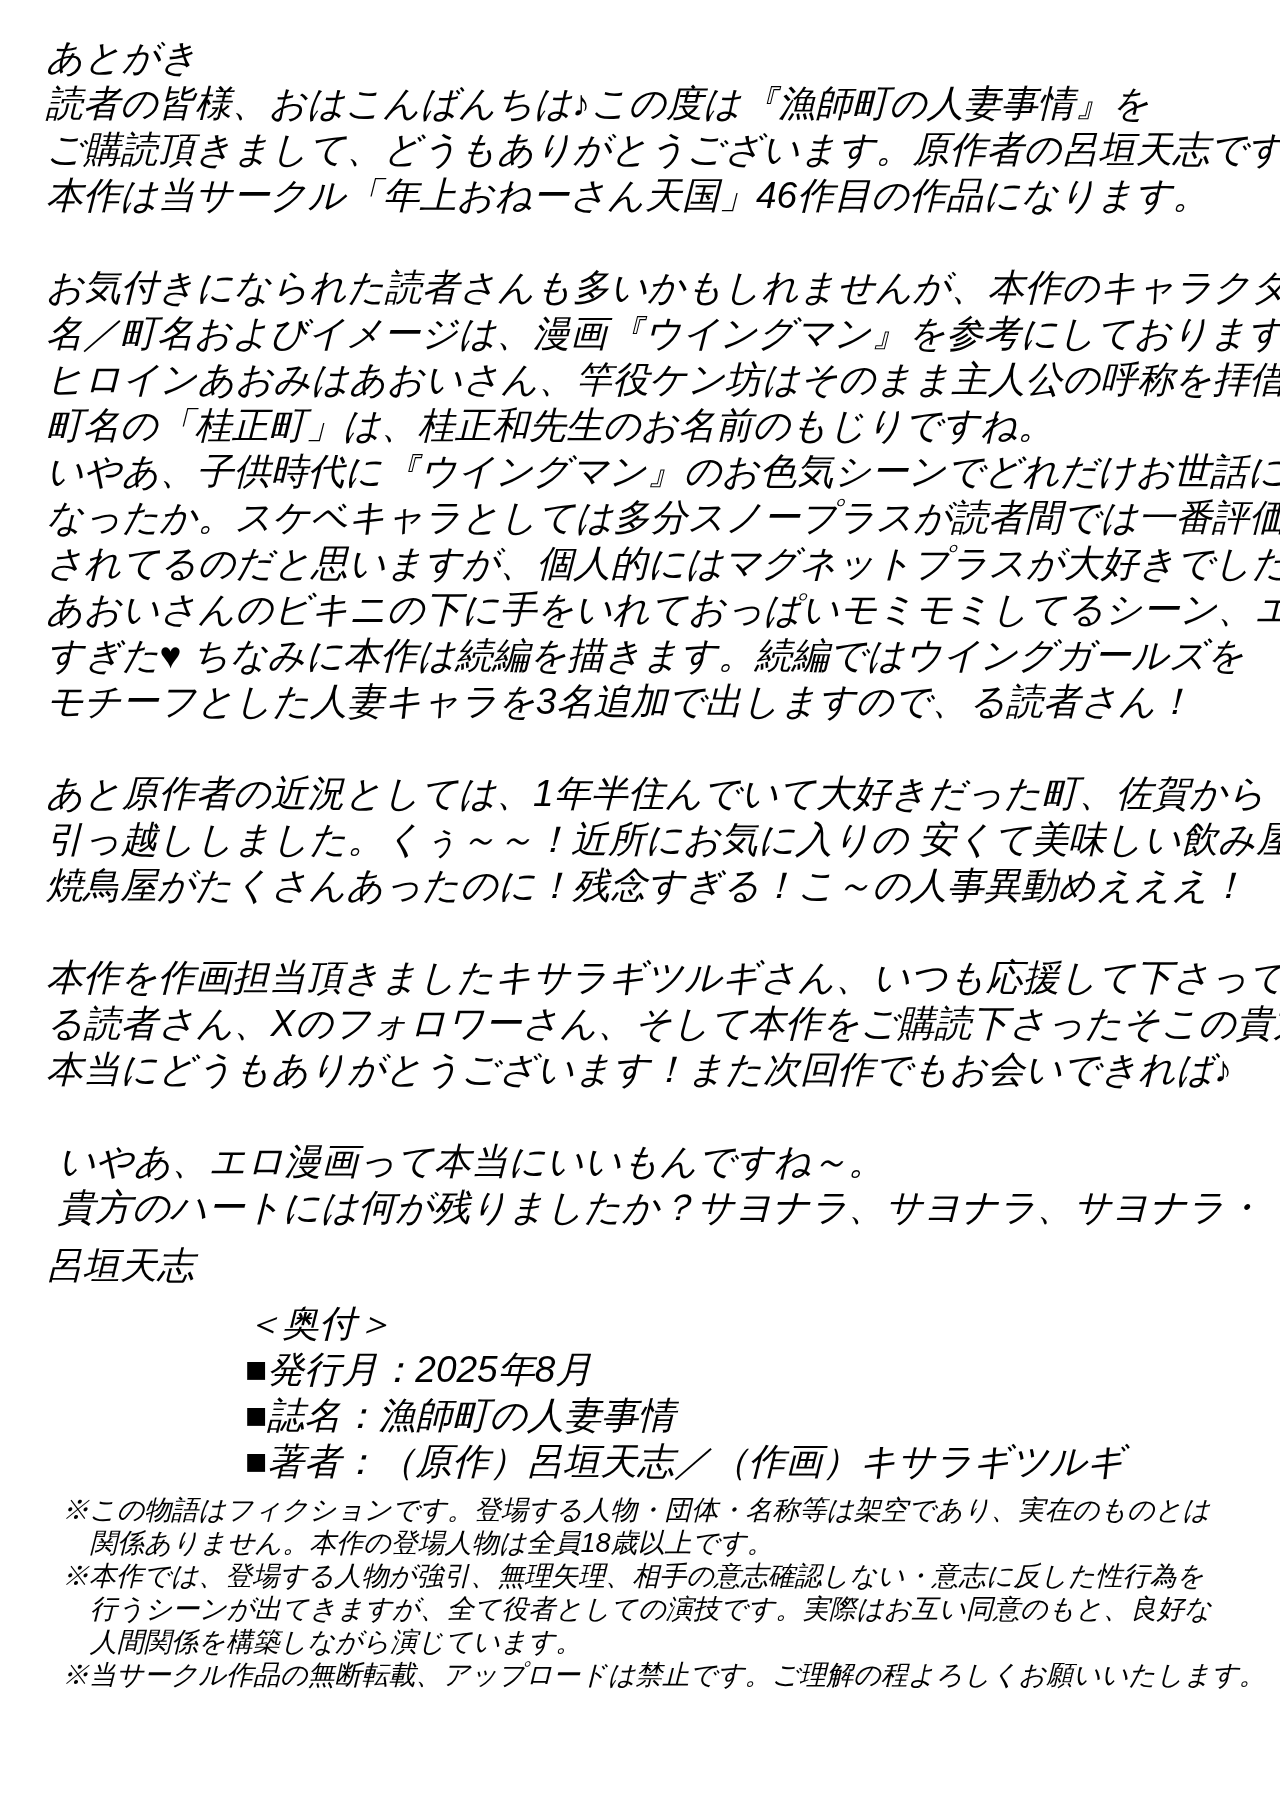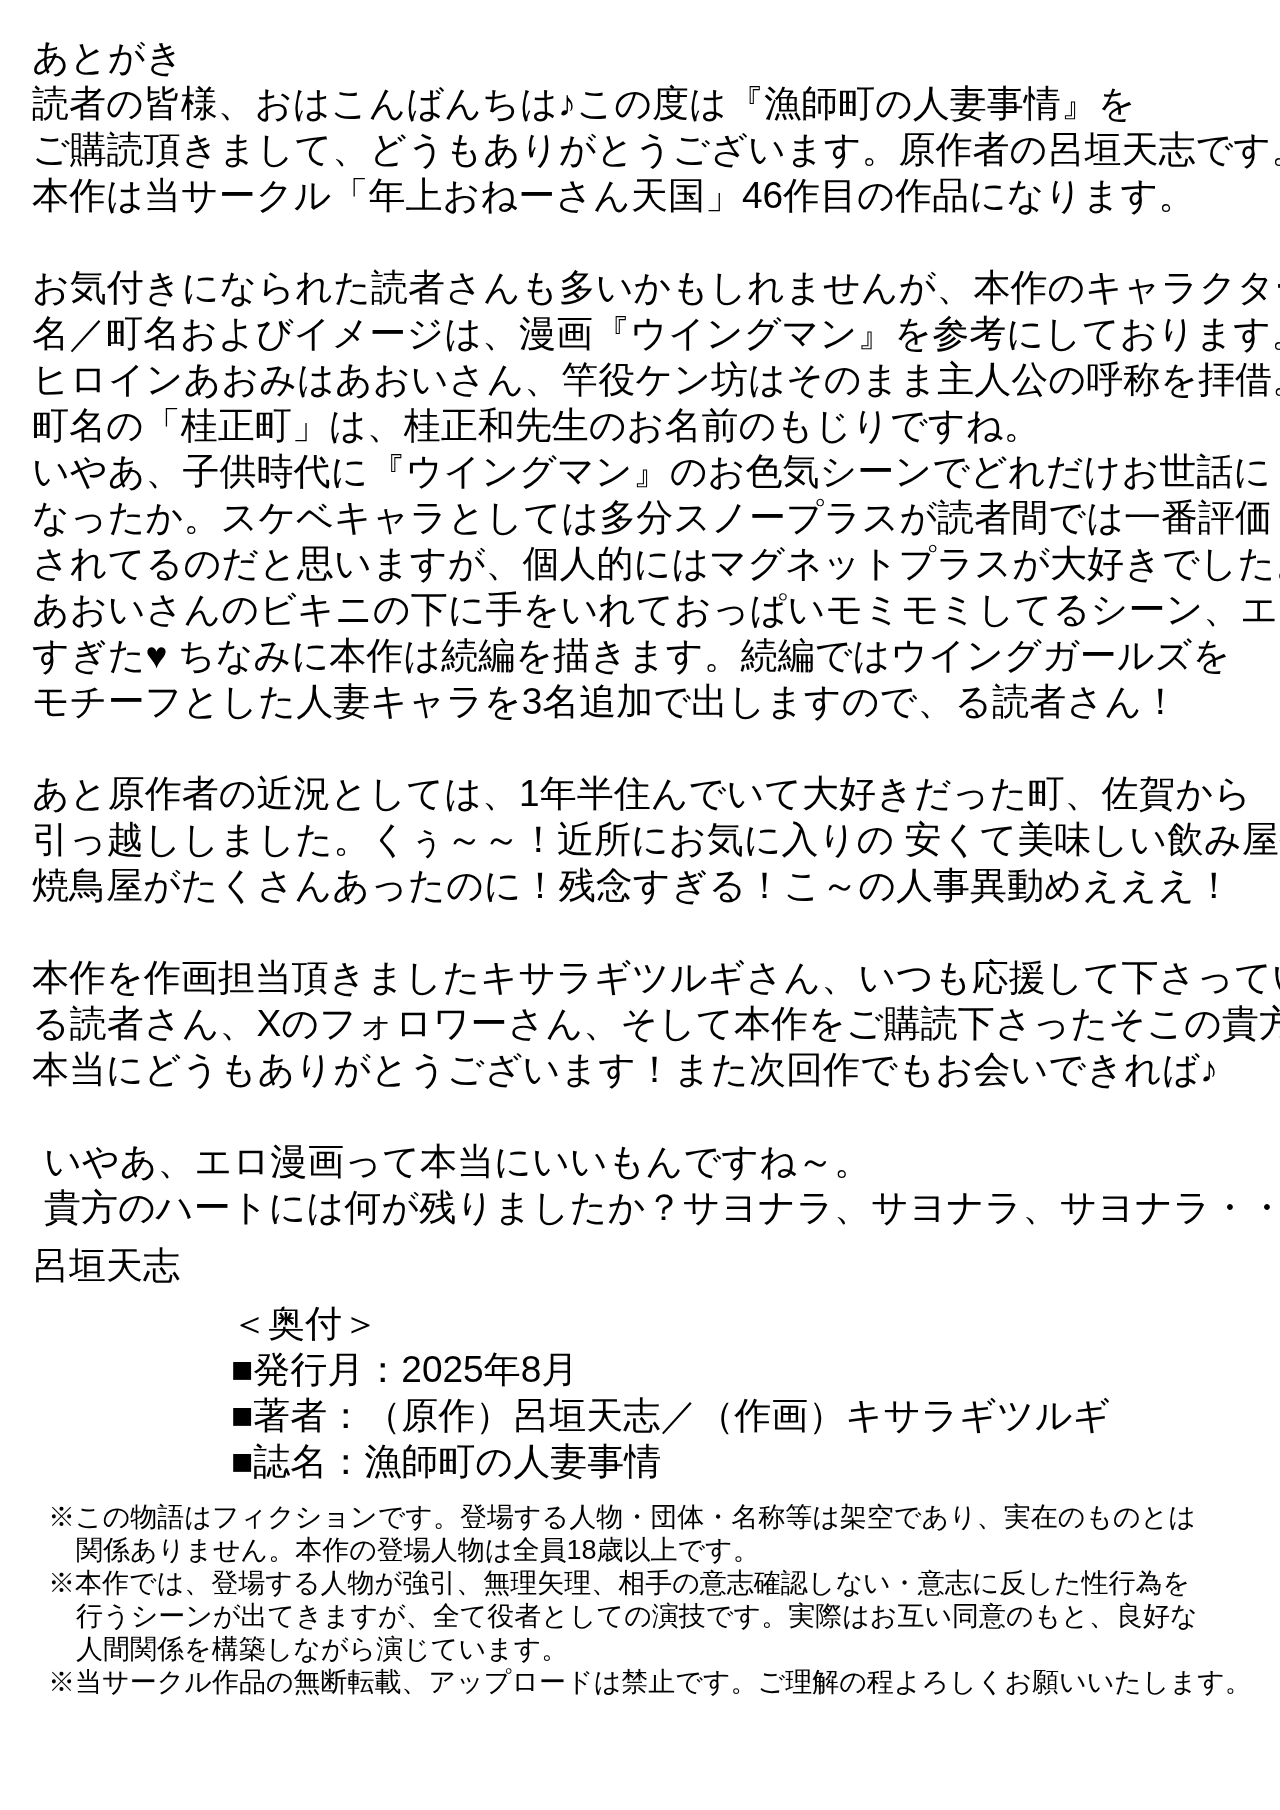--- a/index.html
+++ b/index.html
@@ -11,21 +11,22 @@
     height: 1810px;
     background: #ffffff;
     color: #000000;
     font-family: "Liberation Sans", sans-serif;
     overflow: hidden;
   }
   .page {
     box-sizing: border-box;
     width: 1280px;
     height: 1810px;
-    padding: 35px 30px 0 32px;
+    padding: 35px 30px 0 46px;
+    font-style: italic;
   }
   
   .main-line {
     font-size: 37px;
     line-height: 46px;
     height: 46px;
     white-space: pre;
     letter-spacing: 0px;
   }
   .para {
@@ -46,21 +47,21 @@
     margin: 12px 0 0 199px;
   }
   .colophon-line {
     font-size: 37px;
     line-height: 46px;
     height: 46px;
     white-space: pre;
   }
   
   .disclaimer {
-    margin-top: 16px;
+    margin-top: 9px;
   }
   .note-line {
     font-size: 27px;
     line-height: 33px;
     height: 33px;
     white-space: pre;
   }
   .note-first {
     padding-left: 16px;
   }
@@ -108,22 +109,22 @@
   <div class="para-last">
     <div class="main-line">いやあ、エロ漫画って本当にいいもんですね～。</div>
     <div class="main-line">貴方のハートには何が残りましたか？サヨナラ、サヨナラ、サヨナラ・・・！</div>
   </div>
 
   <div class="signature-line">呂垣天志</div>
 
   <div class="colophon">
     <div class="colophon-line">＜奥付＞</div>
     <div class="colophon-line">■発行月：2025年8月</div>
+    <div class="colophon-line">■誌名：漁師町の人妻事情</div>
     <div class="colophon-line">■著者：（原作）呂垣天志／（作画）キサラギツルギ</div>
-    <div class="colophon-line">■誌名：漁師町の人妻事情</div>
   </div>
 
   <div class="disclaimer">
     <div class="note-line note-first">※この物語はフィクションです。登場する人物・団体・名称等は架空であり、実在のものとは</div>
     <div class="note-line note-cont">関係ありません。本作の登場人物は全員18歳以上です。</div>
     <div class="note-line note-first">※本作では、登場する人物が強引、無理矢理、相手の意志確認しない・意志に反した性行為を</div>
     <div class="note-line note-cont">行うシーンが出てきますが、全て役者としての演技です。実際はお互い同意のもと、良好な</div>
     <div class="note-line note-cont">人間関係を構築しながら演じています。</div>
     <div class="note-line note-first">※当サークル作品の無断転載、アップロードは禁止です。ご理解の程よろしくお願いいたします。</div>
   </div>

